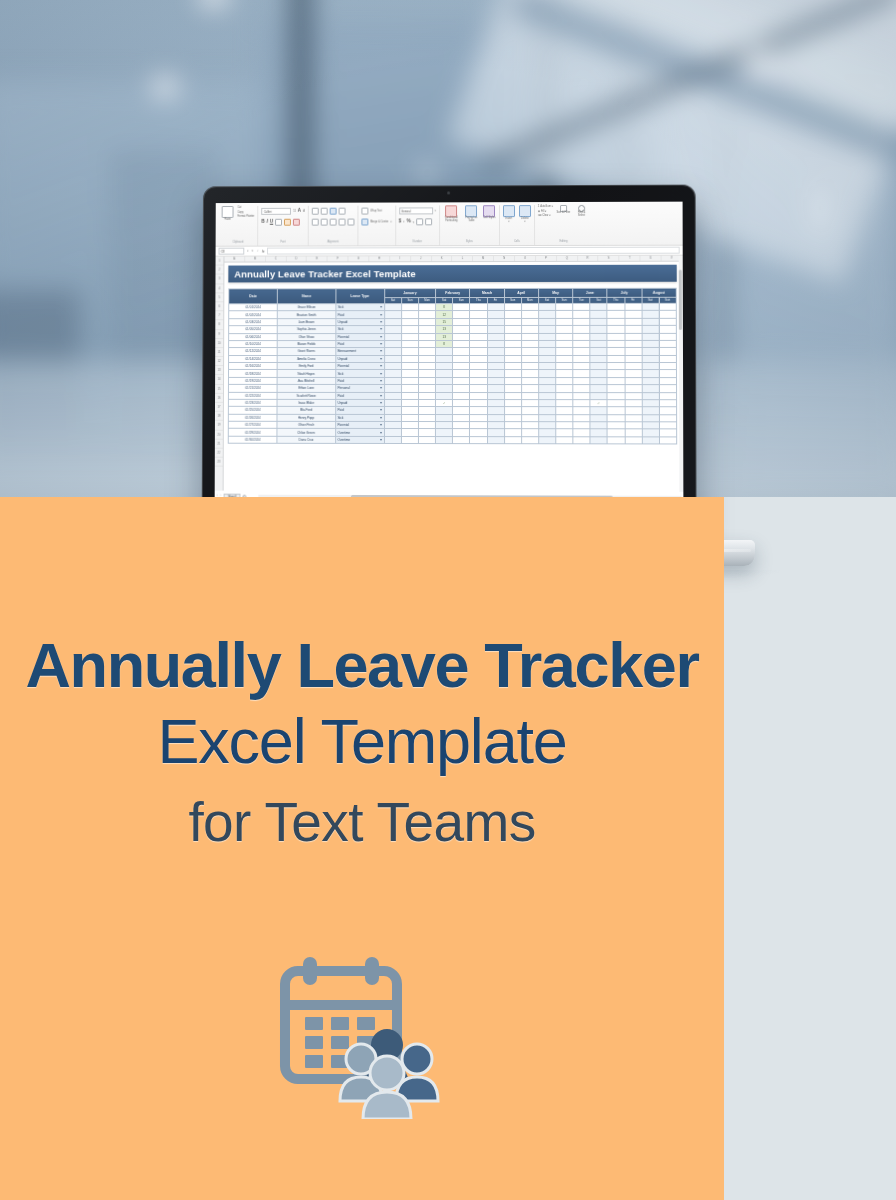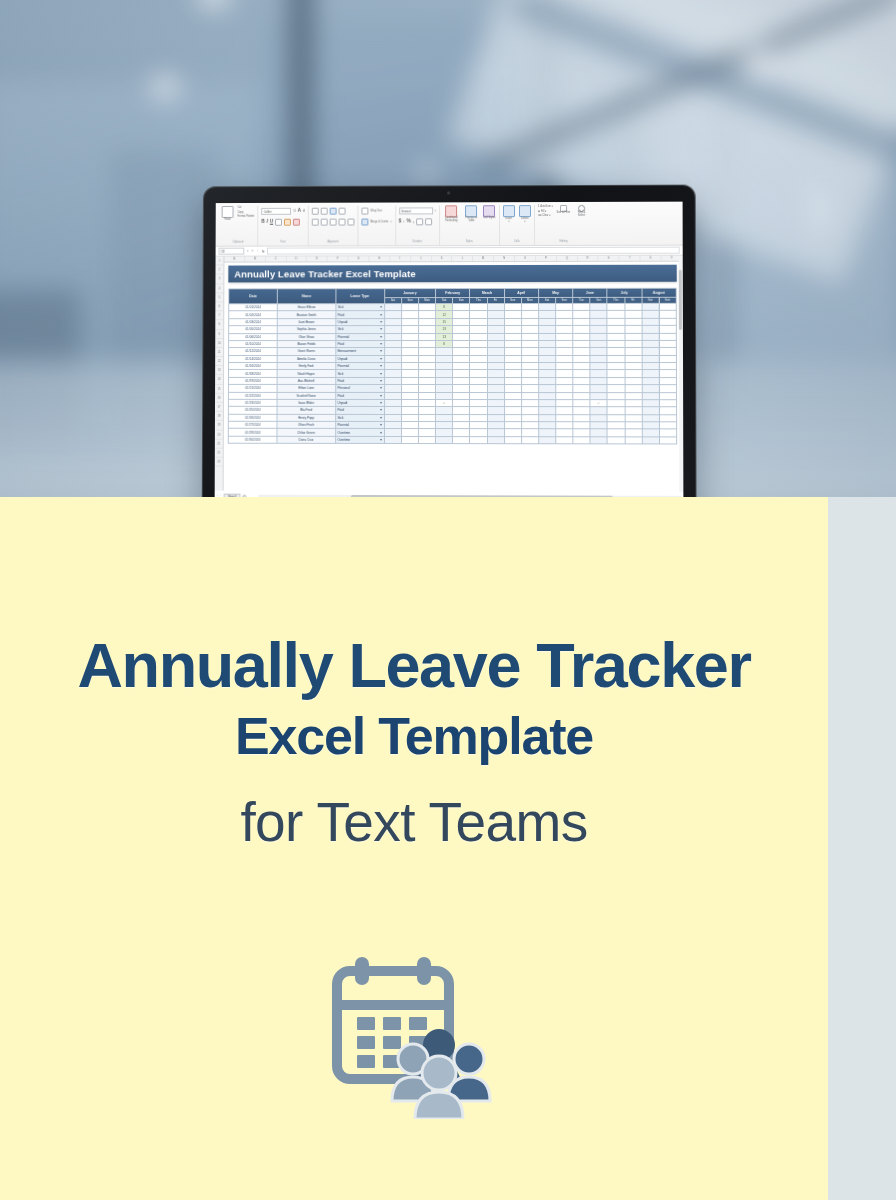--- a/index.html
+++ b/index.html
@@ -251,30 +251,30 @@
   .zoomline .knob { position: absolute; left: 14px; top: -2px; width: 1.4px; height: 5px; background: #83878b; }
 
   
   .taskbar {
     position: absolute; left: 0; right: 0; bottom: -22px; height: 22px;
     background: linear-gradient(180deg, #1f3a44 0%, #16323c 60%, #11272f 100%);
     display: flex; align-items: center; padding: 0 4px; gap: 5px;
   }
 
   
-  .content { position: absolute; left: 0; top: 497px; width: 828px; height: 703px;
-             background: #fef9c3; }
+  .content { position: absolute; left: 0; top: 497px; width: 724px; height: 703px;
+             background: #fdba74; }
   .t1, .t2, .t3 {
     text-align: center; width: 100%;
     font-family: "Liberation Sans", sans-serif;
     text-shadow: 0 1px 1px rgba(255,255,255,.55);
   }
   .t1 { position: absolute; top: 137px; font-size: 63px; font-weight: bold;
         color: #1e4a74; letter-spacing: -1.4px; line-height: 1; }
-  .t2 { position: absolute; top: 213px; font-size: 52px; font-weight: bold;
+  .t2 { position: absolute; top: 213px; font-size: 63px; font-weight: normal;
         color: #1b4470; letter-spacing: -1.2px; line-height: 1; }
   .t3 { position: absolute; top: 298px; font-size: 55px; font-weight: normal;
         color: #33485c; letter-spacing: -.6px; line-height: 1; }
 
   .icon-wrap { position: absolute; left: 50%; top: 452px; margin-left: -95px;
                width: 190px; height: 170px; }
   .cal-svg { position: absolute; left: 0; top: 0; }
 </style>
 </head>
 <body>

